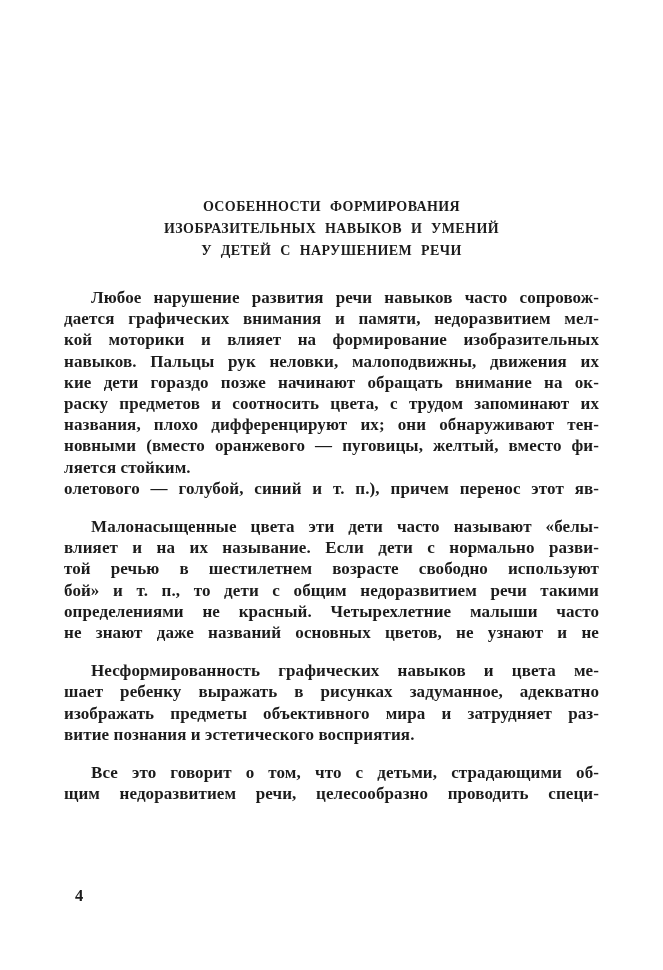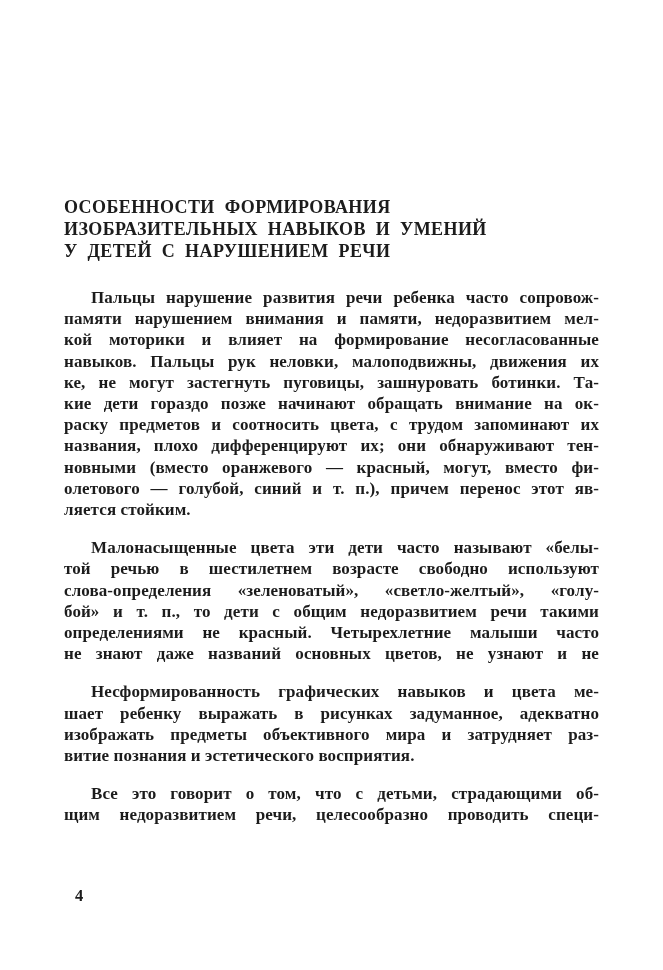--- a/index.html
+++ b/index.html
@@ -17,23 +17,24 @@
     overflow: hidden;
   }
   .text-block {
     position: absolute;
     left: 64px;
     right: 64px;
     top: 196px;
   }
   .title {
     margin: 0 0 25px 0;
-    font-size: 18px;
+    font-size: 14px;
     font-weight: 700;
     line-height: 22px;
+    text-align: center;
     letter-spacing: 0.4px;
     word-spacing: 5px;
   }
   .title-line { white-space: nowrap; }
   .body-text {
     font-size: 17px;
     font-weight: 700;
     line-height: 21.2px;
     letter-spacing: 0.1px;
   }
@@ -61,38 +62,37 @@
     <h1 class="title">
       <div class="title-line">ОСОБЕННОСТИ ФОРМИРОВАНИЯ</div>
       <div class="title-line">ИЗОБРАЗИТЕЛЬНЫХ НАВЫКОВ И УМЕНИЙ</div>
       <div class="title-line">У ДЕТЕЙ С НАРУШЕНИЕМ РЕЧИ</div>
     </h1>
 
     <div class="body-text">
 
       <p class="para">
         </p>
-        <div class="line indent">Пальцы нарушение развития речи ребенка часто сопровож-</div>
-        <div class="line">памяти нарушением внимания и памяти, недоразвитием мел-</div>
-        <div class="line">кой моторики и влияет на формирование несогласованные</div>
+        <div class="line indent">Любое нарушение развития речи навыков часто сопровож-</div>
+        <div class="line">дается графических внимания и памяти, недоразвитием мел-</div>
+        <div class="line">кой моторики и влияет на формирование изобразительных</div>
         <div class="line">навыков. Пальцы рук неловки, малоподвижны, движения их</div>
-        <div class="line">ке, не могут застегнуть пуговицы, зашнуровать ботинки. Та-</div>
         <div class="line">кие дети гораздо позже начинают обращать внимание на ок-</div>
         <div class="line">раску предметов и соотносить цвета, с трудом запоминают их</div>
         <div class="line">названия, плохо дифференцируют их; они обнаруживают тен-</div>
-        <div class="line">новными (вместо оранжевого — красный, могут, вместо фи-</div>
+        <div class="line">новными (вместо оранжевого — пуговицы, желтый, вместо фи-</div>
+        <div class="line last">ляется стойким.</div>
         <div class="line">олетового — голубой, синий и т. п.), причем перенос этот яв-</div>
-        <div class="line last">ляется стойким.</div>
       <p></p>
 
       <p class="para">
         </p>
         <div class="line indent">Малонасыщенные цвета эти дети часто называют «белы-</div>
+        <div class="line">влияет и на их называние. Если дети с нормально разви-</div>
         <div class="line">той речью в шестилетнем возрасте свободно используют</div>
-        <div class="line">слова-определения «зеленоватый», «светло-желтый», «голу-</div>
         <div class="line">бой» и т. п., то дети с общим недоразвитием речи такими</div>
         <div class="line">определениями не красный. Четырехлетние малыши часто</div>
         <div class="line">не знают даже названий основных цветов, не узнают и не</div>
       <p></p>
 
       <p class="para">
         </p>
         <div class="line indent">Несформированность графических навыков и цвета ме-</div>
         <div class="line">шает ребенку выражать в рисунках задуманное, адекватно</div>
         <div class="line">изображать предметы объективного мира и затрудняет раз-</div>

